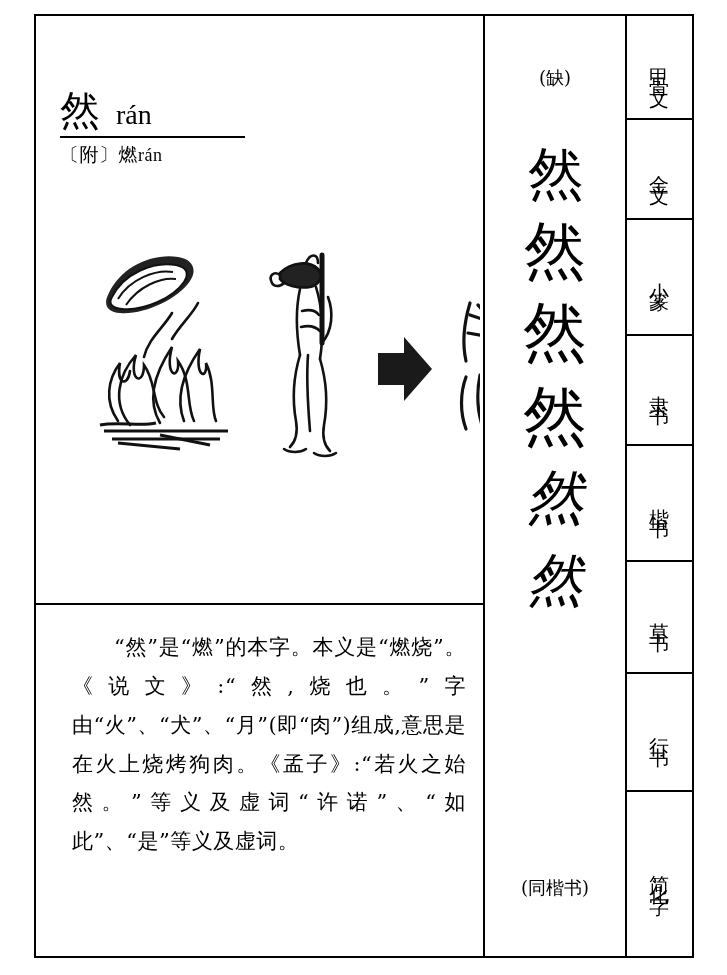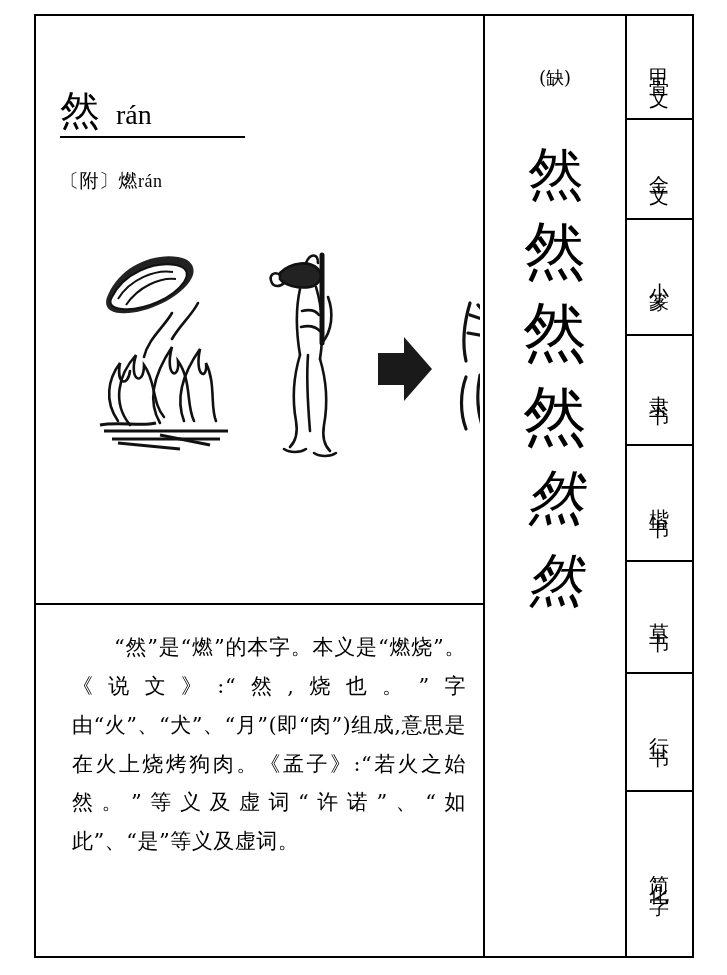--- a/index.html
+++ b/index.html
@@ -76,21 +76,21 @@
     font-family: "DejaVu Serif", serif;
     font-size: 40px;
     line-height: 1;
   }
   .hw-pinyin {
     font-family: "Liberation Serif", serif;
     font-size: 28px;
     line-height: 1;
   }
   .subword {
-    margin-top: 30px;
+    margin-top: 4px;
     font-size: 19px;
     font-family: "DejaVu Serif", serif;
     letter-spacing: 0.5px;
   }
   .subword .sw-pinyin {
     font-family: "Liberation Serif", serif;
     font-size: 18px;
   }
 
   
@@ -283,20 +283,21 @@
   <div class="script-col">
     <div class="script-top-note">(缺)</div>
     <div class="glyph-stack">
       <div class="glyph g1">然</div>
       <div class="glyph g2">然</div>
       <div class="glyph g3">然</div>
       <div class="glyph g4">然</div>
       <div class="glyph g5">然</div>
       <div class="glyph g6">然</div>
     </div>
+    <div class="script-bottom-note">(同楷书)</div>
   </div>
 
   <div class="label-col">
     <div class="label-cell" style="height:104px">
       <span class="label-text">甲骨文</span>
     </div>
     <div class="label-cell" style="height:100px">
       <span class="label-text">金文</span>
     </div>
     <div class="label-cell" style="height:116px">

